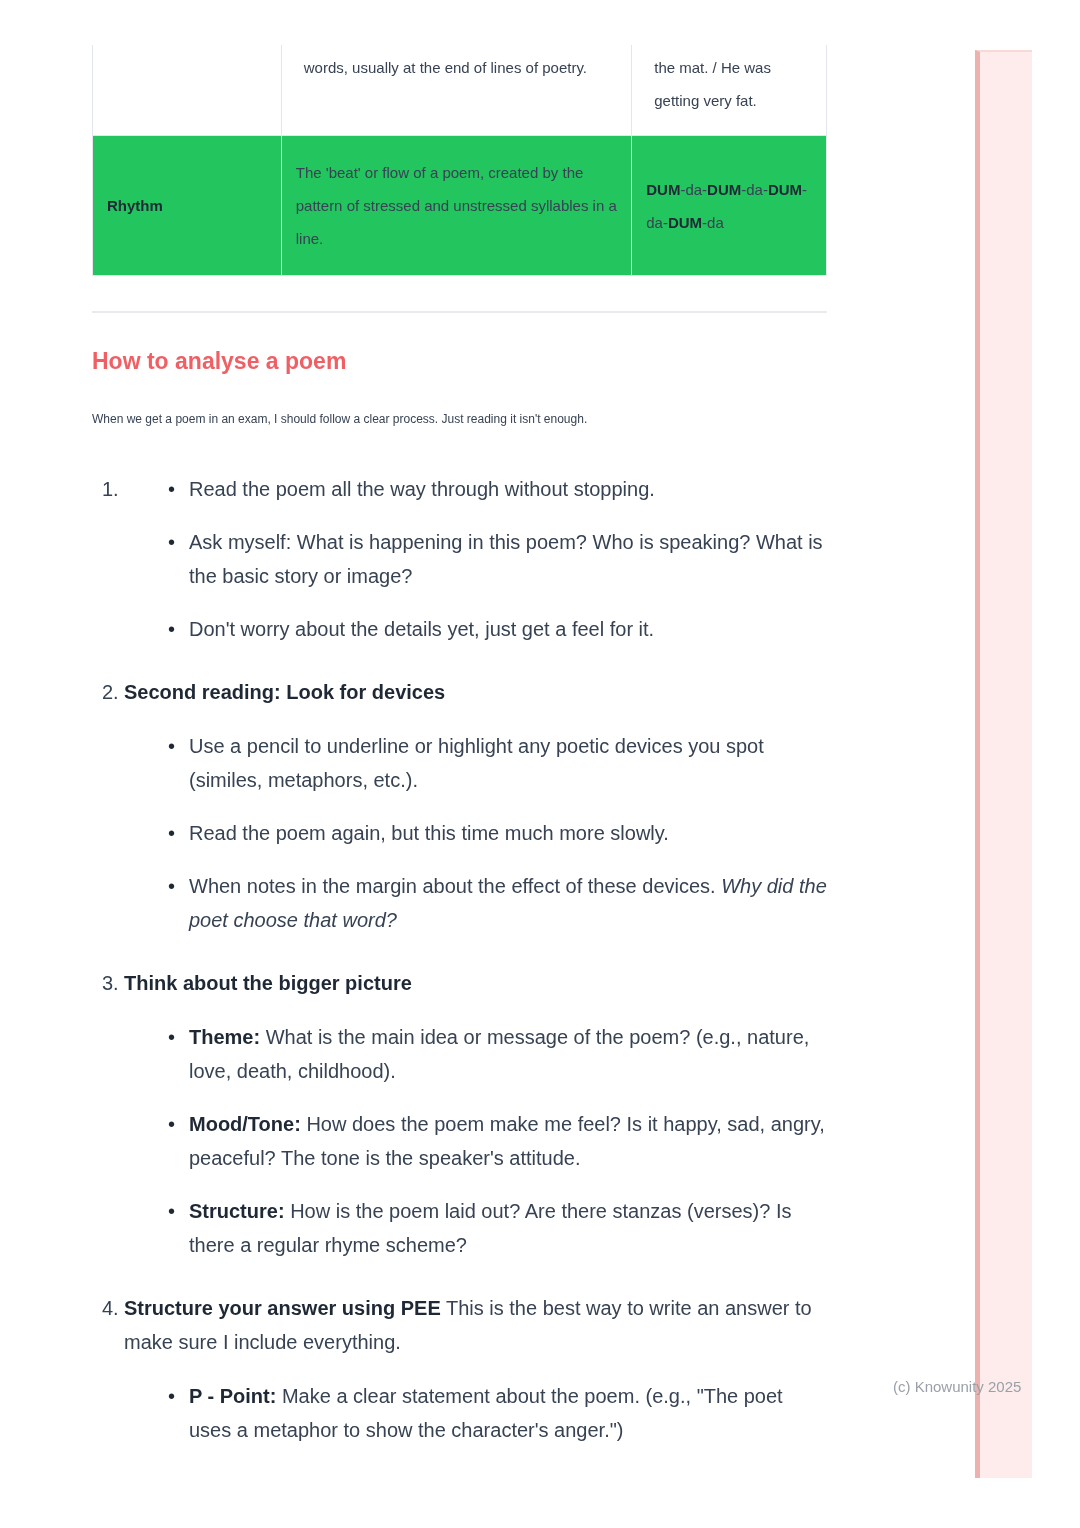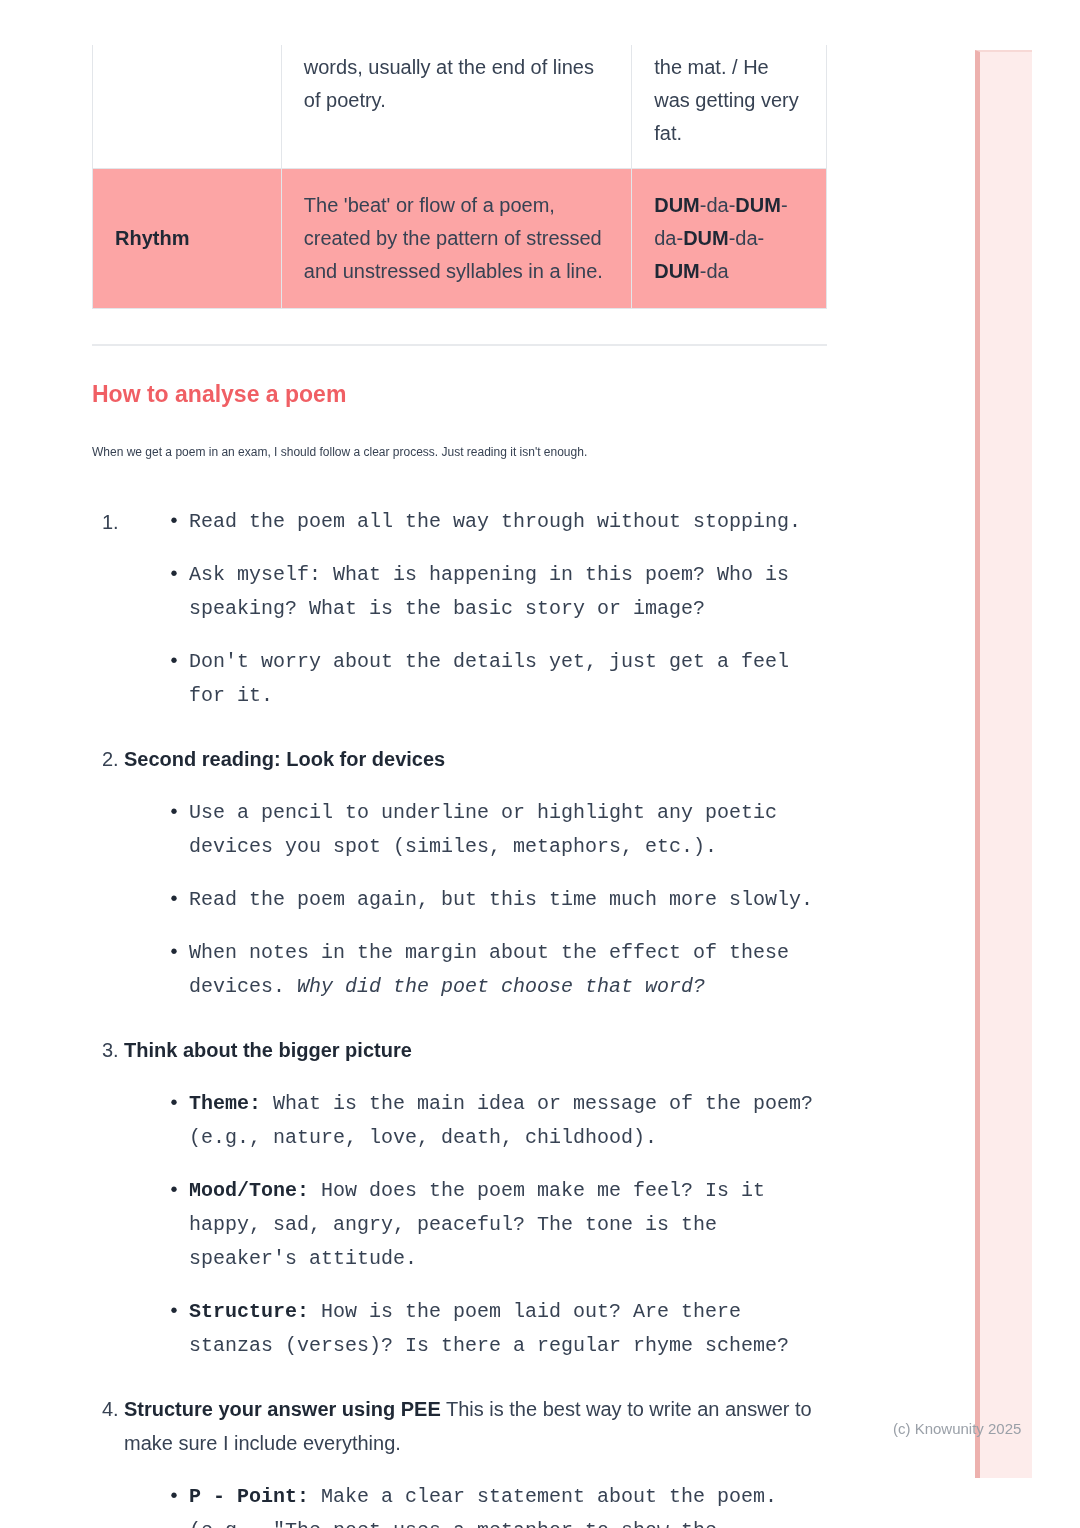--- a/index.html
+++ b/index.html
@@ -18,33 +18,33 @@
     left: 92px;
     top: 0;
     width: 735px;
   }
 
   
   table.doc-table {
     border-collapse: collapse;
     margin-top: 45px;
     width: 735px;
-    font-size: 20px;
+    font-size: 15px;
     line-height: 33px;
   }
   table.doc-table td {
     border: 1px solid #e3e6ea;
     vertical-align: top;
     padding: 6px 22px 18px 22px;
   }
   table.doc-table tr.row-cut td { border-top: none; }
   table.doc-table tr.row-shaded td {
-    background: #fca5a5;
+    background: #22c55e;
     vertical-align: middle;
-    padding: 20px 22px;
+    padding: 20px 14px;
     margin-top: 30px;
   }
   td.cell-term { font-weight: bold; color: #1f2835; }
   .col-term { width: 189px; }
   .col-def  { width: 351px; }
   .col-ex   { width: 195px; }
 
   
   hr.divider {
     border: none;
@@ -76,21 +76,20 @@
   li.step:last-child { margin-bottom: 0; }
   .step-heading { position: relative; padding-left: 32px; }
   .step-num { position: absolute; left: 10px; top: 0; color: #374253; }
   .b { font-weight: bold; color: #1f2835; }
   .i { font-style: italic; }
 
   ul.bullets {
     list-style: none;
     margin: 20px 0 0 0;
     padding: 0 0 0 65px;
-    font-family: Liberation Mono, monospace;
   }
   ul.bullets li {
     position: relative;
     margin-bottom: 19px;
   }
   ul.bullets li:last-child { margin-bottom: 0; }
   ul.bullets li::before {
     content: "\2022";
     position: absolute;
     left: -21px;
@@ -106,21 +105,21 @@
     top: 50px;
     width: 57px;
     height: 1428px;
     background: #fdeceb;
     border-left: 5px solid #edb1ae;
     border-top: 2px solid #f7d9d6;
   }
   .watermark {
     position: absolute;
     left: 893px;
-    top: 1420px;
+    top: 1378px;
     font-size: 15px;
     color: #9aa0a8;
     z-index: 2;
     white-space: nowrap;
   }
 </style>
 </head>
 <body>
 
 <div class="content">

